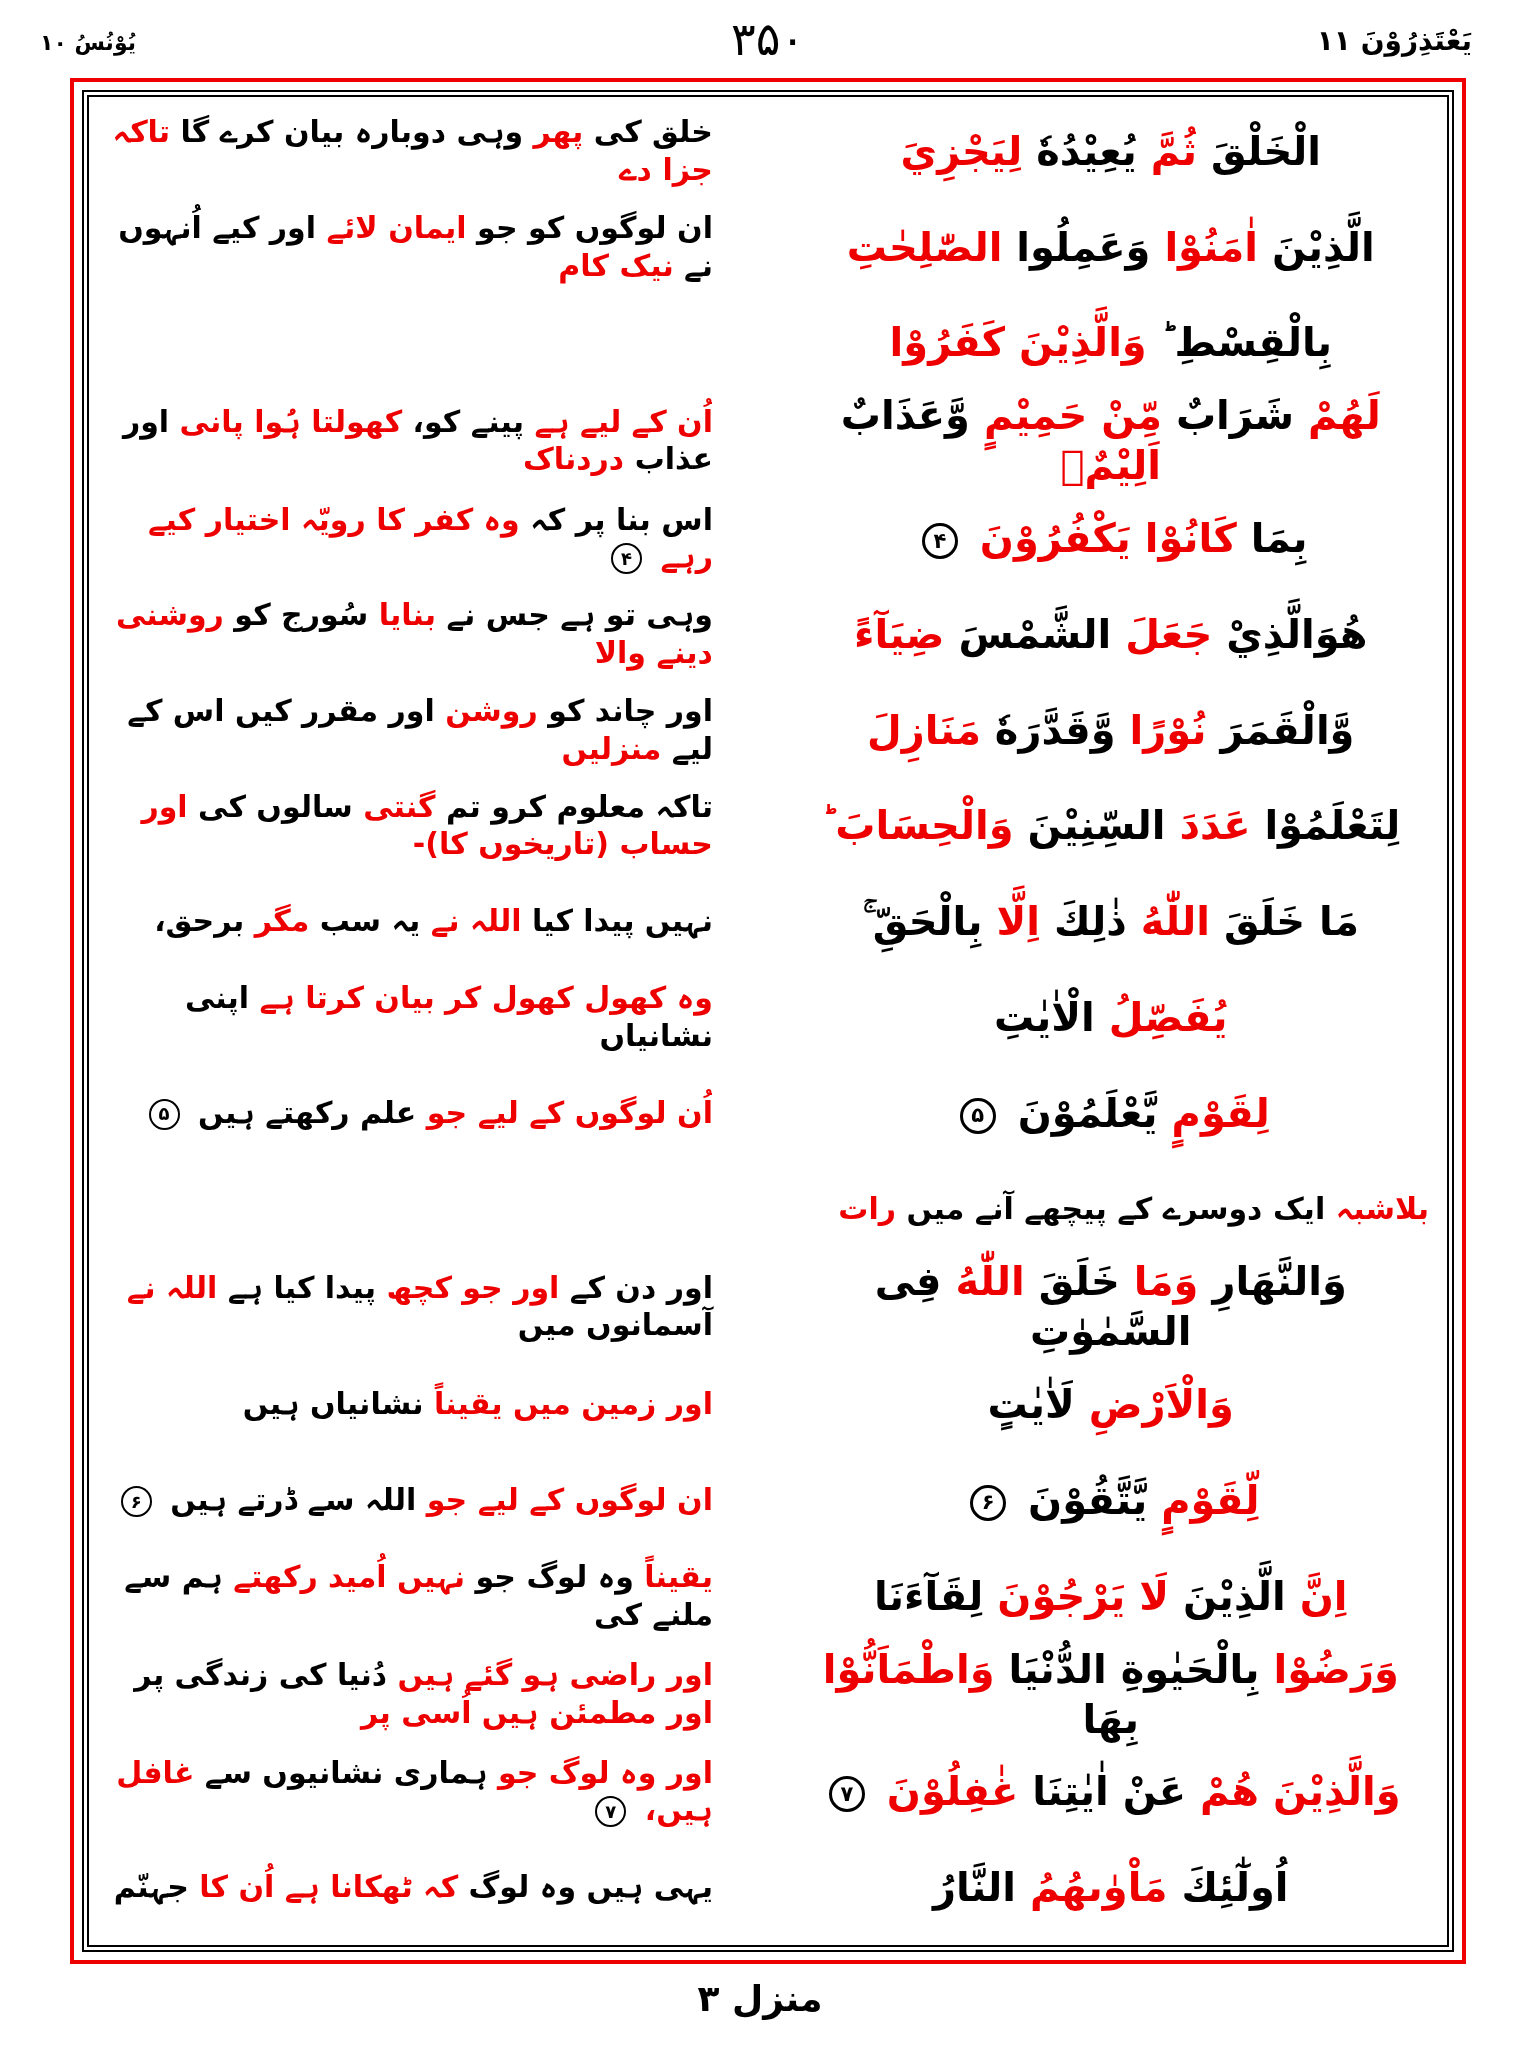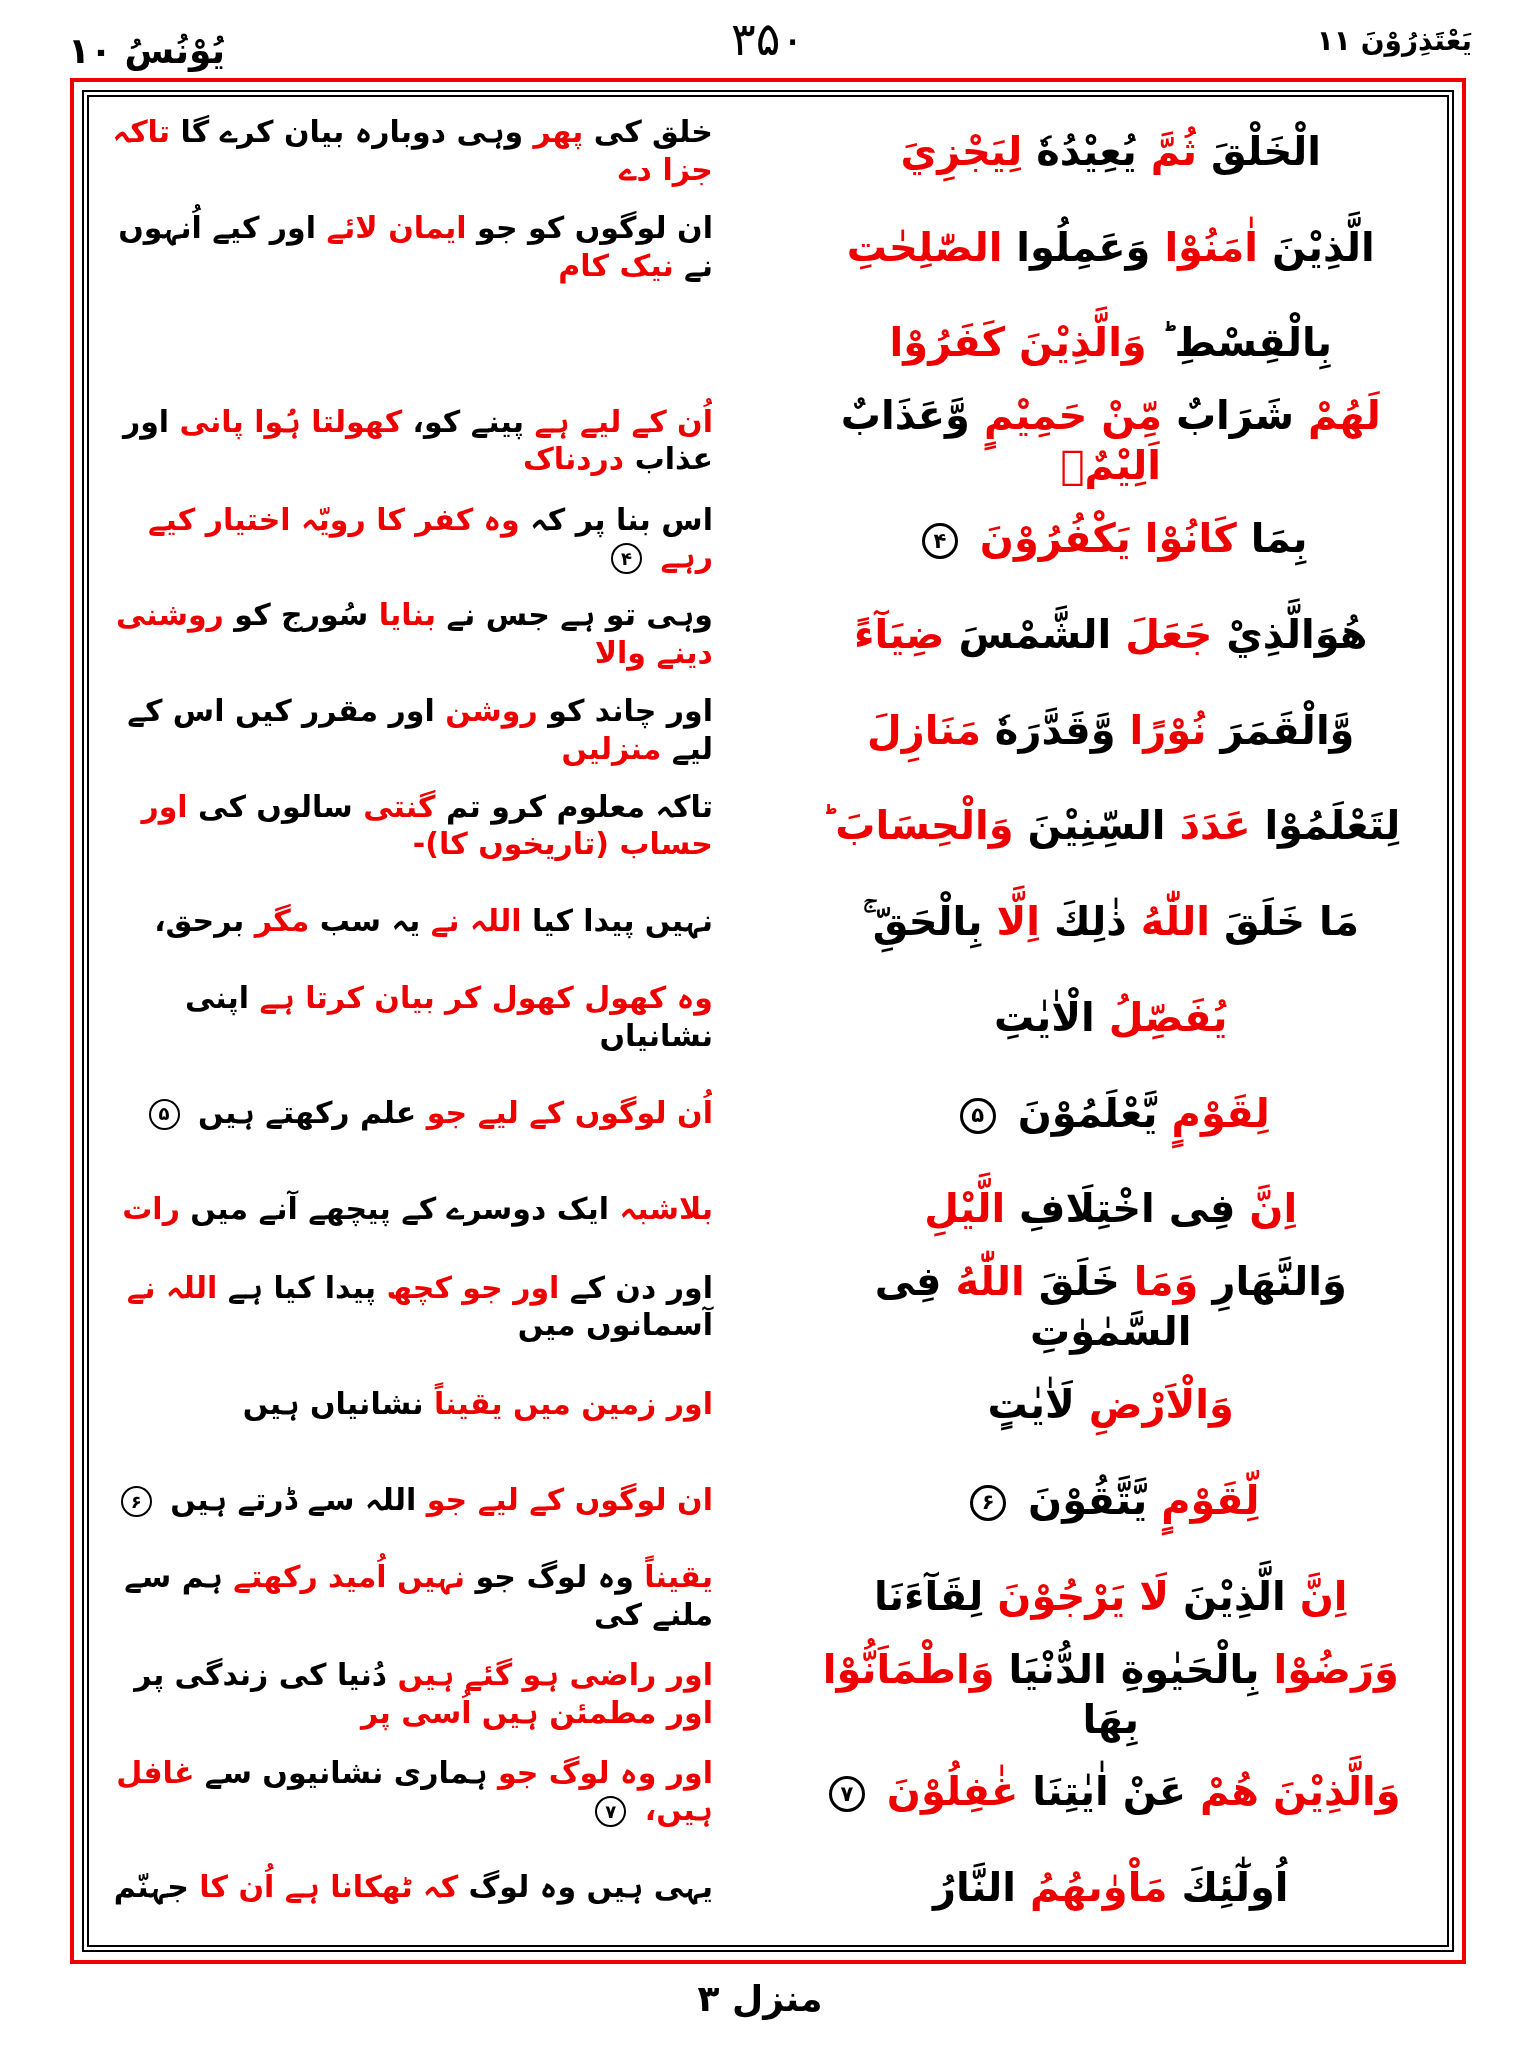--- a/index.html
+++ b/index.html
@@ -9,21 +9,21 @@
     width:1536px; height:2048px; background:#ffffff;
     font-family:"DejaVu Sans", sans-serif; color:var(--ink);
     overflow:hidden;
   }
   .page { position:relative; width:1536px; height:2048px; direction:rtl; }
 
   
   .hdr { position:absolute; white-space:nowrap; }
   .hdr-right { top:24px; right:64px; font-size:28px; font-weight:bold; }
   .hdr-center { top:12px; left:0; right:0; text-align:center; font-size:46px; font-weight:normal; }
-  .hdr-left { top:30px; left:40px; font-size:36px; font-weight:bold;margin-left:28px; }
+  .hdr-left { top:30px; left:40px; font-size:22px; font-weight:bold; }
 
   
   .frame {
     position:absolute; left:70px; top:78px; width:1396px; height:1886px;
     border:4px solid var(--red); padding:8px; background:#fff;
   }
   .frame-inner {
     width:100%; height:100%;
     border:7px double var(--ink);
     padding:6px 18px 10px 14px;
@@ -105,21 +105,20 @@
           </div>
           <div class="row">
             <div class="cell arabic"><span class="seg-r">يُفَصِّلُ</span> <span class="seg-k">الْاٰيٰتِ</span> </div>
             <div class="cell urdu"><span class="seg-r">وہ کھول کھول کر بیان کرتا ہے</span> <span class="seg-k">اپنی نشانیاں</span> </div>
           </div>
           <div class="row">
             <div class="cell arabic"><span class="seg-r">لِقَوْمٍ</span> <span class="seg-k">يَّعْلَمُوْنَ</span> <span class="aya">۵</span> </div>
             <div class="cell urdu"><span class="seg-r">اُن لوگوں کے لیے جو</span> <span class="seg-k">علم رکھتے ہیں</span> <span class="aya">۵</span> </div>
           </div>
           <div class="row">
-            <div class="cell arabic"><span class="seg-r">اِنَّ</span> <span class="seg-k">فِى اخْتِلَافِ</span> <span class="seg-r">الَّيْلِ</span> </div>
             <div class="cell urdu"><span class="seg-r">بلاشبہ</span> <span class="seg-k">ایک دوسرے کے پیچھے آنے میں</span> <span class="seg-r">رات</span> </div>
           </div>
           <div class="row">
             <div class="cell arabic"><span class="seg-k">وَالنَّهَارِ</span> <span class="seg-r">وَمَا</span> <span class="seg-k">خَلَقَ</span> <span class="seg-r">اللّٰهُ</span> <span class="seg-k">فِى السَّمٰوٰتِ</span> </div>
             <div class="cell urdu"><span class="seg-k">اور دن کے</span> <span class="seg-r">اور جو کچھ</span> <span class="seg-k">پیدا کیا ہے</span> <span class="seg-r">اللہ نے</span> <span class="seg-k">آسمانوں میں</span> </div>
           </div>
           <div class="row">
             <div class="cell arabic"><span class="seg-r">وَالْاَرْضِ</span> <span class="seg-k">لَاٰيٰتٍ</span> </div>
             <div class="cell urdu"><span class="seg-r">اور زمین میں یقیناً</span> <span class="seg-k">نشانیاں ہیں</span> </div>
           </div>

